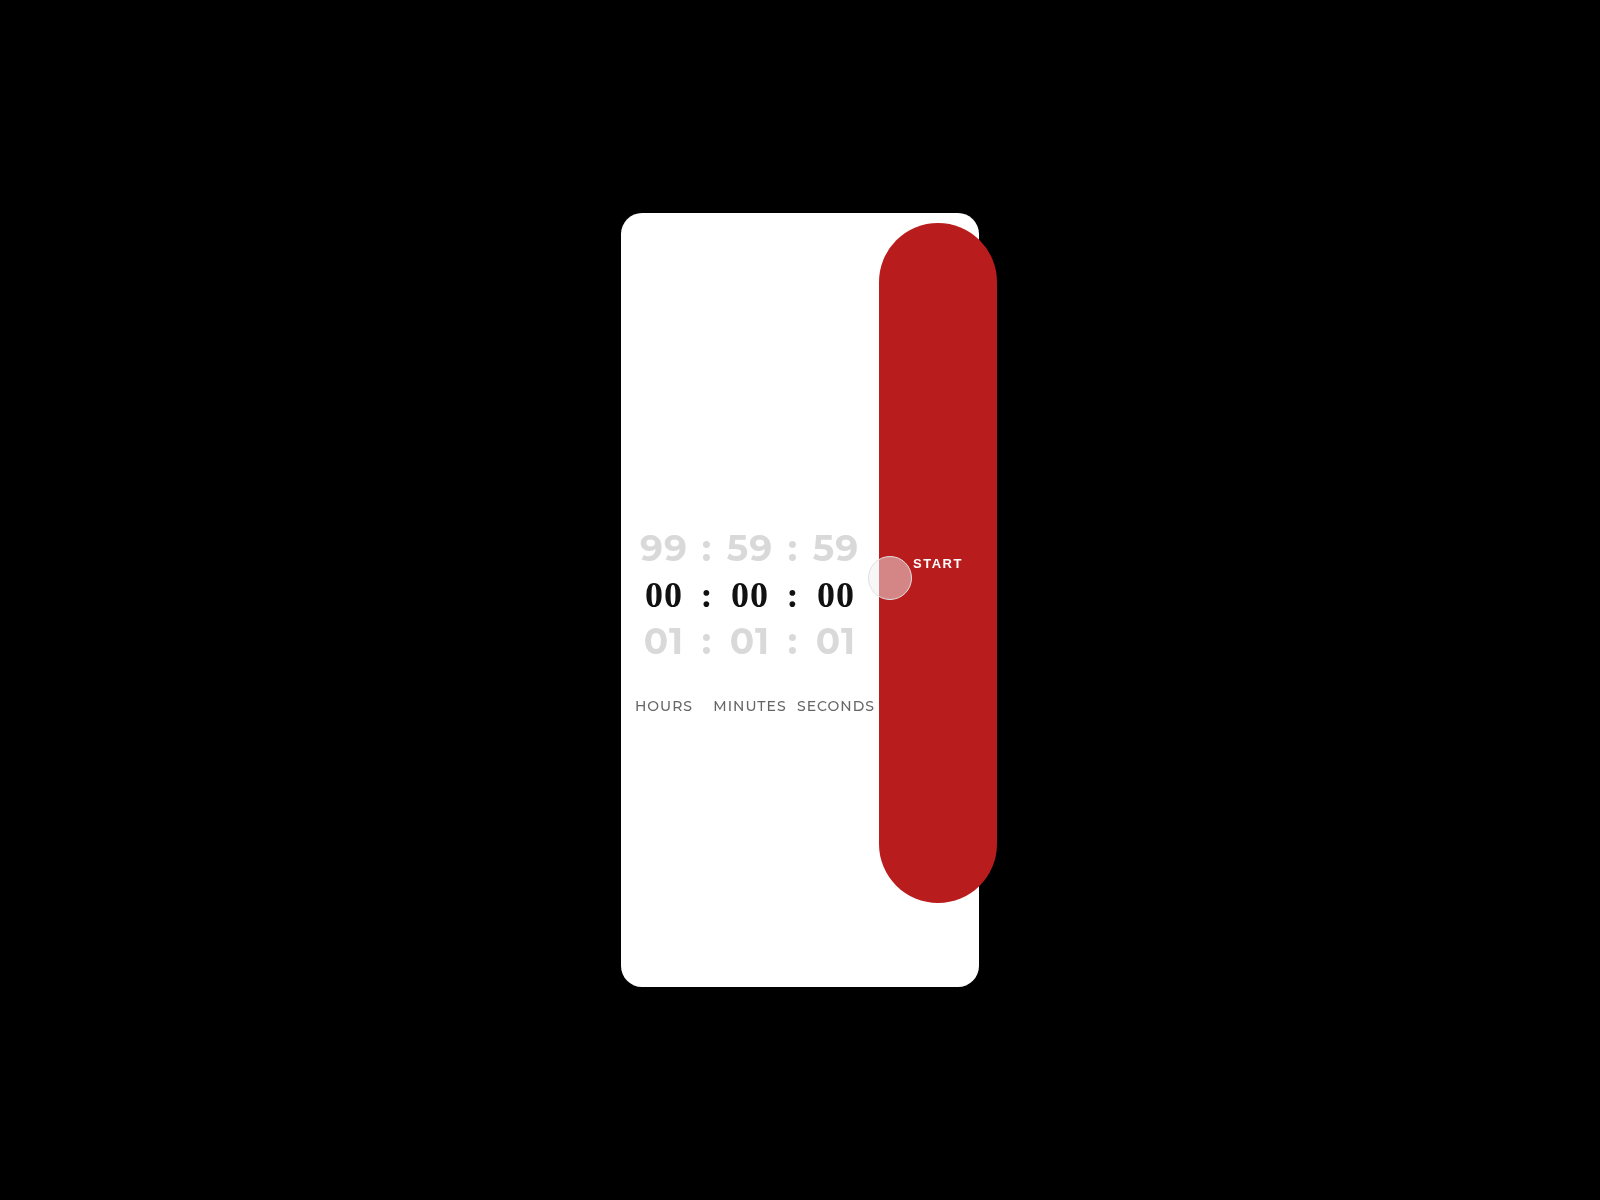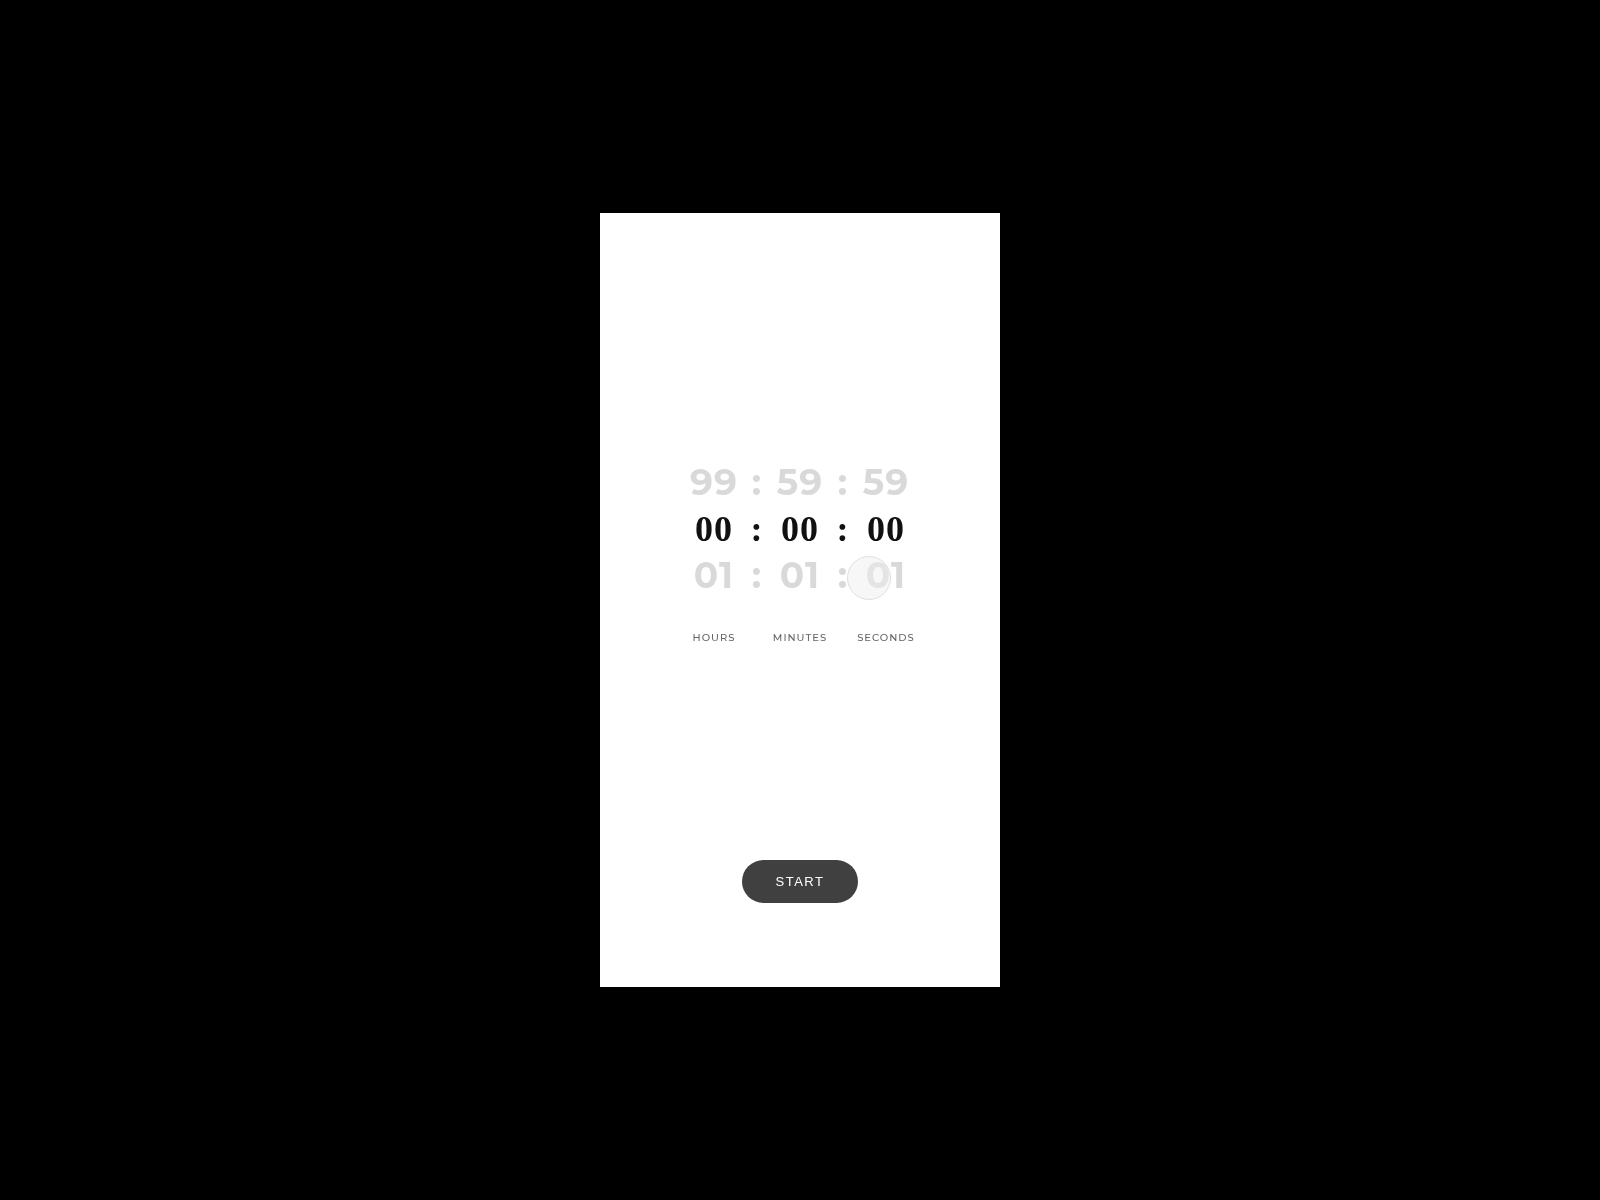--- a/index.html
+++ b/index.html
@@ -6,26 +6,27 @@
   body {
     width: 1600px;
     height: 1200px;
     background: #000;
     display: flex;
     align-items: center;
     justify-content: center;
     font-family: 'Montserrat', 'Segoe UI', Arial, sans-serif;
   }
   .phone {
-    width: 400px;
+    width: 358px;
     height: 774px;
     background: #fff;
     display: flex;
-    flex-direction: column;
+    flex-direction: row;
     position: relative;
+    border-radius: 21px;
   }
   .content {
     flex: 1;
     display: flex;
     flex-direction: column;
     justify-content: center;
     align-items: center;
     padding-top: 40px;
   }
   .picker {
@@ -53,41 +54,41 @@
     width: 48px;
     text-align: center;
   }
   .sep {
     width: 38px;
     text-align: center;
   }
   .labels-row {
     display: flex;
     margin-top: 32px;
-    font-size: 10px;
+    font-size: 14px;
     letter-spacing: 1px;
     color: #666;
     font-weight: 500;
   }
   .label-col {
     width: 86px;
     text-align: center;
   }
   .footer {
     display: flex;
     justify-content: center;
     padding-bottom: 84px;
   }
   .start-btn {
-    background: #404040;
+    background: #b91c1c;
     color: #fff;
     border: none;
     border-radius: 999px;
     font-size: 13px;
-    font-weight: 400;
+    font-weight: 700;
     letter-spacing: 1.5px;
     padding: 14px 34px;
     cursor: pointer;
     margin-top: 10px;
   }
   .touch-indicator {
     position: absolute;
     width: 44px;
     height: 44px;
     border-radius: 50%;

